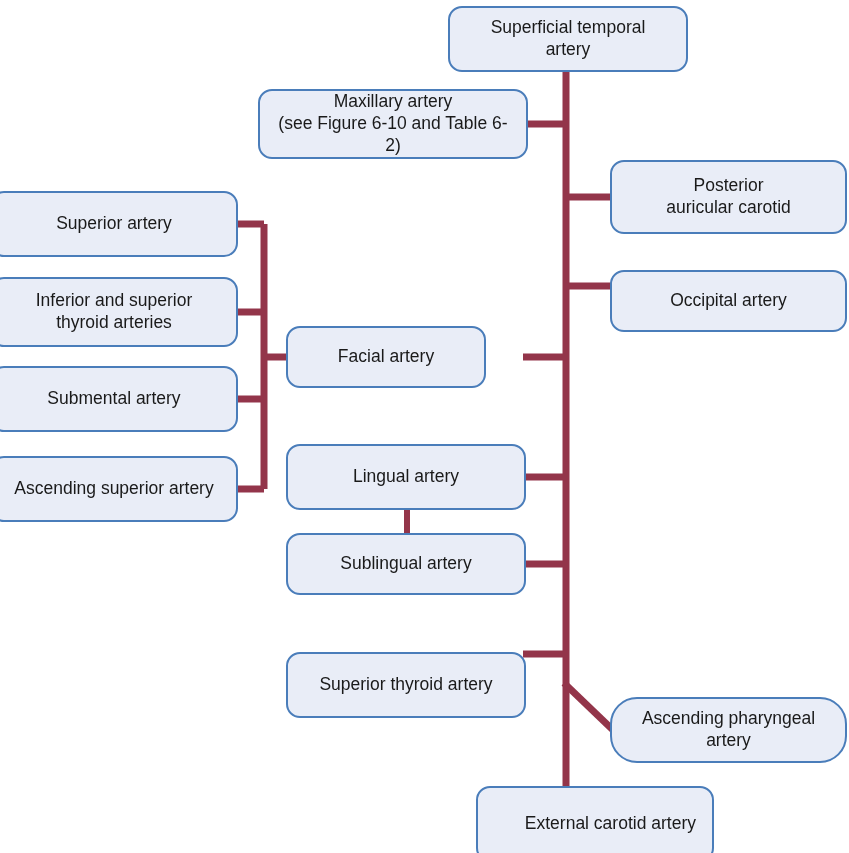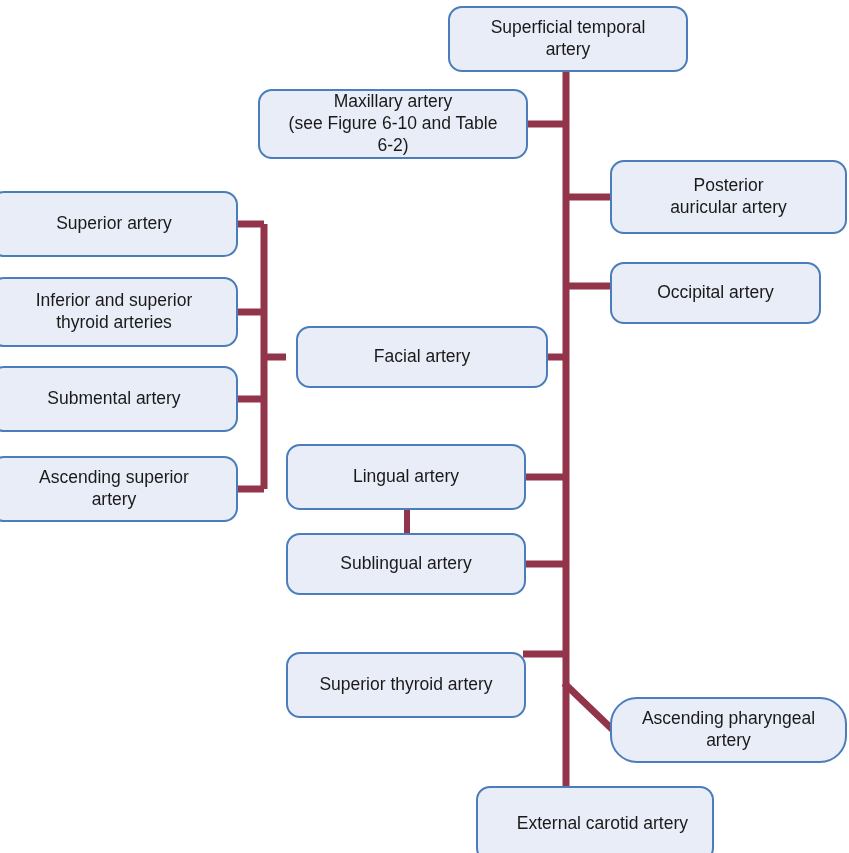--- a/index.html
+++ b/index.html
@@ -31,21 +31,21 @@
     background: #e9edf7;
     border: 2px solid #4a7dba;
     border-radius: 14px;
     display: flex;
     align-items: center;
     justify-content: center;
     text-align: center;
     color: #1a1a1a;
     font-size: 17.5px;
     line-height: 1.25;
-    padding: 2px 24px;
+    padding: 2px 16px;
     z-index: 2;
   }
   .node-label {
     display: block;
     white-space: pre-line;
   }
 </style>
 </head>
 <body>
 
@@ -87,45 +87,45 @@
     <span class="node-label">Superficial temporal artery</span>
   </div>
 
   <div class="node" style="left:258px; top:89px; width:270px; height:70px;">
     <span class="node-label">Maxillary artery
 (see Figure 6-10 and Table 6-2)</span>
   </div>
 
   <div class="node" style="left:610px; top:160px; width:237px; height:74px;">
     <span class="node-label">Posterior
-auricular artery</span>
+auricular carotid</span>
   </div>
 
-  <div class="node" style="left:610px; top:262px; width:211px; height:62px;">
+  <div class="node" style="left:610px; top:270px; width:237px; height:62px;">
     <span class="node-label">Occipital artery</span>
   </div>
 
   <div class="node" style="left:-10px; top:191px; width:248px; height:66px;">
     <span class="node-label">Superior artery</span>
   </div>
 
   <div class="node" style="left:-10px; top:277px; width:248px; height:70px;">
     <span class="node-label">Inferior and superior
 thyroid arteries</span>
   </div>
 
   <div class="node" style="left:-10px; top:366px; width:248px; height:66px;">
     <span class="node-label">Submental artery</span>
   </div>
 
   <div class="node" style="left:-10px; top:456px; width:248px; height:66px;">
     <span class="node-label">Ascending superior artery</span>
   </div>
 
-  <div class="node" style="left:296px; top:326px; width:252px; height:62px;">
+  <div class="node" style="left:286px; top:326px; width:200px; height:62px;">
     <span class="node-label">Facial artery</span>
   </div>
 
   <div class="node" style="left:286px; top:444px; width:240px; height:66px;">
     <span class="node-label">Lingual artery</span>
   </div>
 
   <div class="node" style="left:286px; top:533px; width:240px; height:62px;">
     <span class="node-label">Sublingual artery</span>
   </div>

